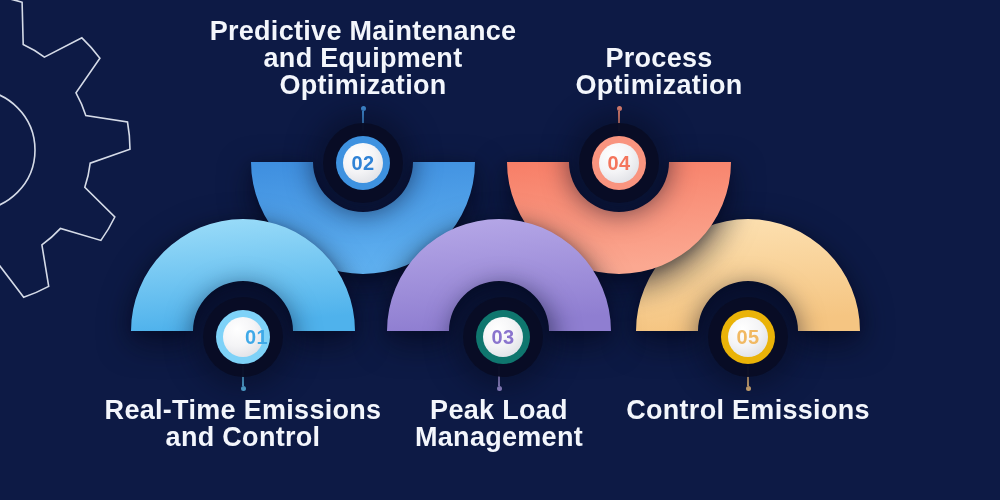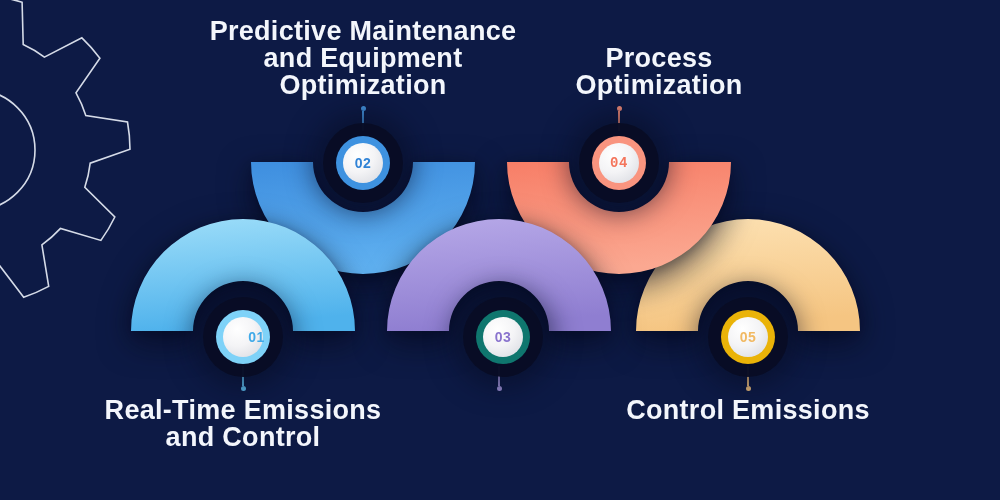--- a/index.html
+++ b/index.html
@@ -16,21 +16,21 @@
   .badge{
     position:absolute;width:54px;height:54px;border-radius:50%;
     display:flex;align-items:center;justify-content:center;
     box-shadow:0 0 0 13px rgba(8,12,36,.96), 0 0 26px 24px rgba(8,12,36,.55);
   }
   .badge-inner{
     width:40px;height:40px;border-radius:50%;
     background:radial-gradient(circle at 36% 30%, #ffffff 0%, #f4f4f6 45%, #d5d7de 100%);
     display:flex;align-items:center;justify-content:center;
   }
-  .badge-num{font-size:14px;font-weight:700;letter-spacing:.5px;}
+  .badge-num{font-size:20px;font-weight:700;letter-spacing:.5px;}
   .connector{position:absolute;width:2px;}
   .conn-dot{position:absolute;width:5px;height:5px;border-radius:50%;}
   .step-label{
     position:absolute;transform:translateX(-50%);
     white-space:pre-line;text-align:center;
     color:#f3f6fc;font-size:27px;line-height:27px;font-weight:600;letter-spacing:.3px;
   }
 </style>
 </head>
 <body>
@@ -86,25 +86,27 @@
     <div class="step-label" style="left: 363px; bottom: 401px;">Predictive Maintenance
 and Equipment
 Optimization</div>
     <div class="connector" style="left: 498px; top: 366px; height: 20px; background: rgb(164, 150, 220);"></div>
     <div class="conn-dot" style="left: 496.5px; top: 386px; background: rgb(164, 150, 220);"></div>
     <div class="badge" style="left: 476px; top: 310px; background: #0f766e;">
       <div class="badge-inner">
         <span class="badge-num" style="color: rgb(138, 116, 206);">03</span>
       </div>
     </div>
+    <div class="step-label" style="left: 499px; top: 397px;">Peak Load
+Management</div>
     <div class="connector" style="left: 618px; top: 111px; height: 20px; background: rgb(248, 142, 120);"></div>
     <div class="conn-dot" style="left: 616.5px; top: 106px; background: rgb(248, 142, 120);"></div>
     <div class="badge" style="left: 592px; top: 136px; background: rgb(249, 148, 127);">
       <div class="badge-inner">
-        <span class="badge-num" style="color: rgb(244, 117, 92); font-family: Liberation Mono, monospace;">04</span>
+        <span class="badge-num" style="color: rgb(244, 117, 92);">04</span>
       </div>
     </div>
     <div class="step-label" style="left: 619px; bottom: 401px; margin-left: 40px;">Process
 Optimization</div>
     <div class="connector" style="left: 747px; top: 366px; height: 20px; background: rgb(243, 194, 126);"></div>
     <div class="conn-dot" style="left: 745.5px; top: 386px; background: rgb(243, 194, 126);"></div>
     <div class="badge" style="left: 721px; top: 310px; background: #eab308;">
       <div class="badge-inner">
         <span class="badge-num" style="color: rgb(241, 185, 99);">05</span>
       </div>

